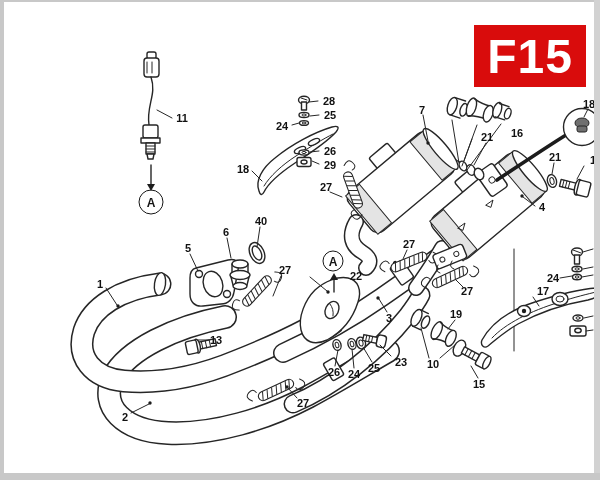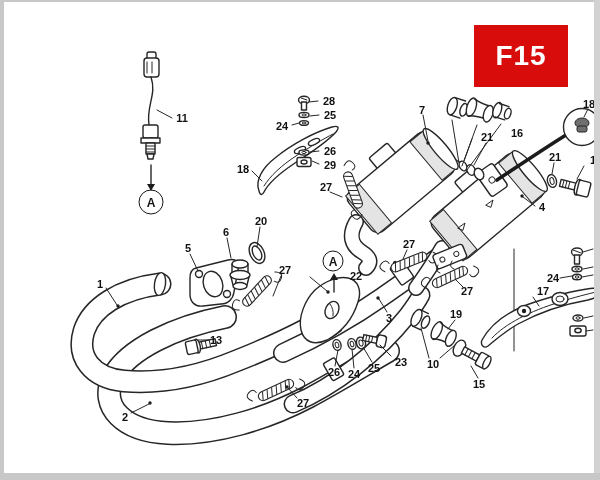--- a/index.html
+++ b/index.html
@@ -3,23 +3,23 @@
 <meta charset="utf-8">
 <style>
   html,body{margin:0;padding:0;background:#ffffff;}
   #stage{position:relative;width:600px;height:480px;background:#ffffff;overflow:hidden;
          font-family:"Liberation Sans",sans-serif;}
   .frame-edge{position:absolute;background:#c8c8c8;z-index:6;}
   #edge-top{left:0;top:0;width:600px;height:2px;}
   #edge-left{left:0;top:0;width:4px;height:480px;}
   #edge-right{left:594px;top:0;width:6px;height:480px;background:#d2d2d2;}
   #edge-bottom{left:0;top:473px;width:600px;height:7px;}
-  #code-badge{position:absolute;left:474px;top:25px;width:94px;height:62px;z-index:5;
+  #code-badge{position:absolute;left:474px;top:25px;width:112px;height:62px;z-index:5;
       display:flex;align-items:center;justify-content:center;
-      font-weight:bold;font-size:28px;letter-spacing:1px;}
+      font-weight:bold;font-size:48px;letter-spacing:1px;}
   #art{position:absolute;left:0;top:0;z-index:1;}
   #art *{vector-effect:none;}
   .ln{stroke:#262626;stroke-width:1.4;fill:none;stroke-linecap:round;stroke-linejoin:round;}
   .thin{stroke:#262626;stroke-width:1;fill:none;stroke-linecap:round;}
   .w{fill:#ffffff;stroke:#262626;stroke-width:1.4;stroke-linejoin:round;}
   .g{fill:#e4e4e4;stroke:#262626;stroke-width:1;stroke-linejoin:round;}
   .dk{fill:#6f6f6f;stroke:#262626;stroke-width:1;}
   .dot{fill:#1c1c1c;stroke:none;}
   .callout{position:absolute;transform:translate(-50%,-50%);font-weight:bold;font-size:11px;
       color:#111;z-index:4;white-space:nowrap;}
@@ -311,21 +311,21 @@
       <span class="callout" style="left: 422px; top: 110px;">7</span>
       <span class="callout" style="left: 473px; top: 133px; margin-left: 44px;">16</span>
       <span class="callout" style="left: 487px; top: 137px;">21</span>
       <span class="callout" style="left: 589px; top: 104px;">18</span>
       <span class="callout" style="left: 555px; top: 157px;">21</span>
       <span class="callout" style="left: 596px; top: 160px;">12</span>
       <span class="callout" style="left: 542px; top: 207px;">4</span>
       <span class="callout" style="left: 100px; top: 284px;">1</span>
       <span class="callout" style="left: 188px; top: 248px;">5</span>
       <span class="callout" style="left: 226px; top: 232px;">6</span>
-      <span class="callout" style="left: 261px; top: 221px;">20</span>
+      <span class="callout" style="left: 261px; top: 221px;">40</span>
       <span class="callout" style="left: 285px; top: 270px;">27</span>
       <span class="callout" style="left: 308px; top: 276px; margin-left: 48px;">22</span>
       <span class="callout" style="left: 409px; top: 244px;">27</span>
       <span class="callout" style="left: 389px; top: 318px;">3</span>
       <span class="callout" style="left: 456px; top: 314px;">19</span>
       <span class="callout" style="left: 433px; top: 364px; text-align: center;">10</span>
       <span class="callout" style="left: 479px; top: 384px;">15</span>
       <span class="callout" style="left: 394px; top: 362px; padding-left: 14px;">23</span>
       <span class="callout" style="left: 374px; top: 368px;">25</span>
       <span class="callout" style="left: 354px; top: 374px;">24</span>

